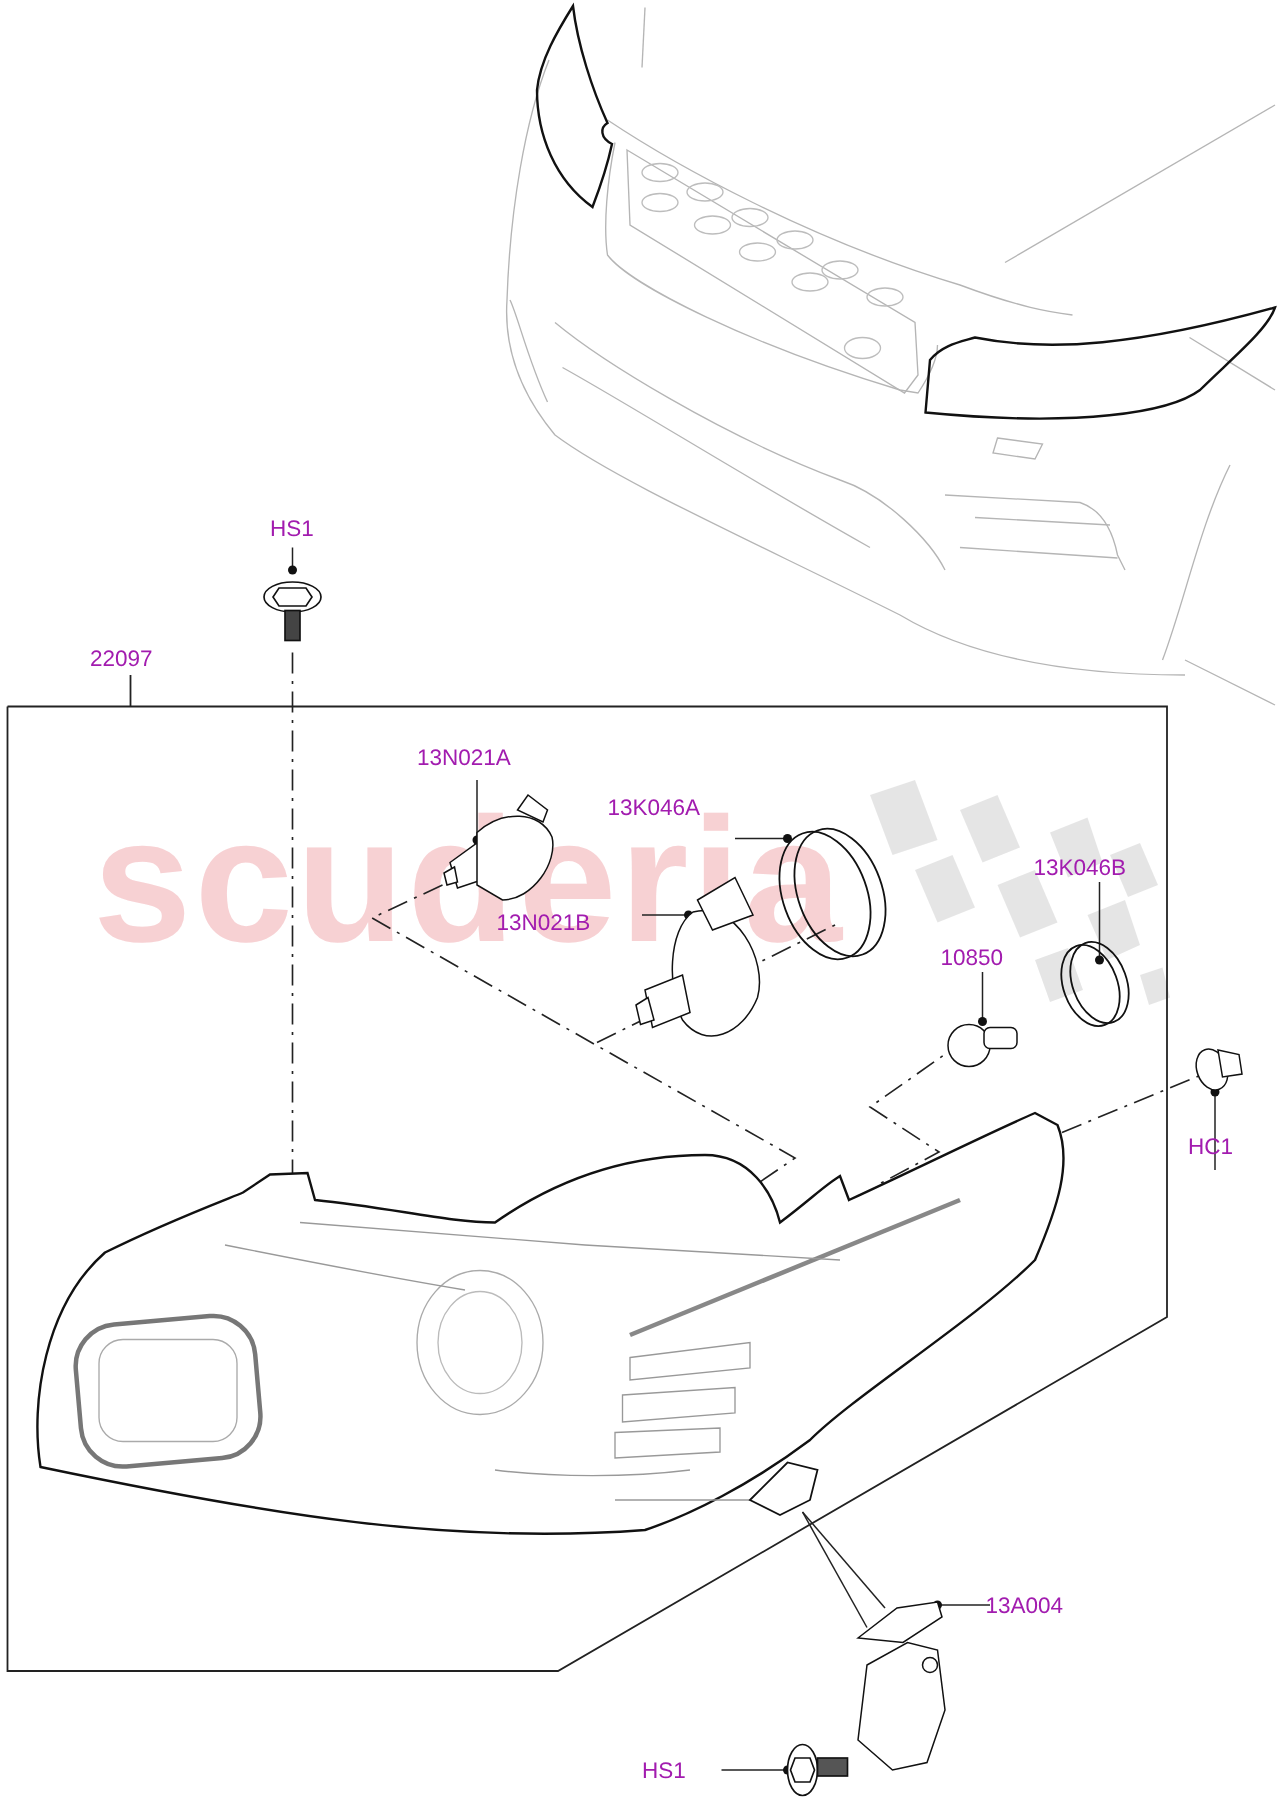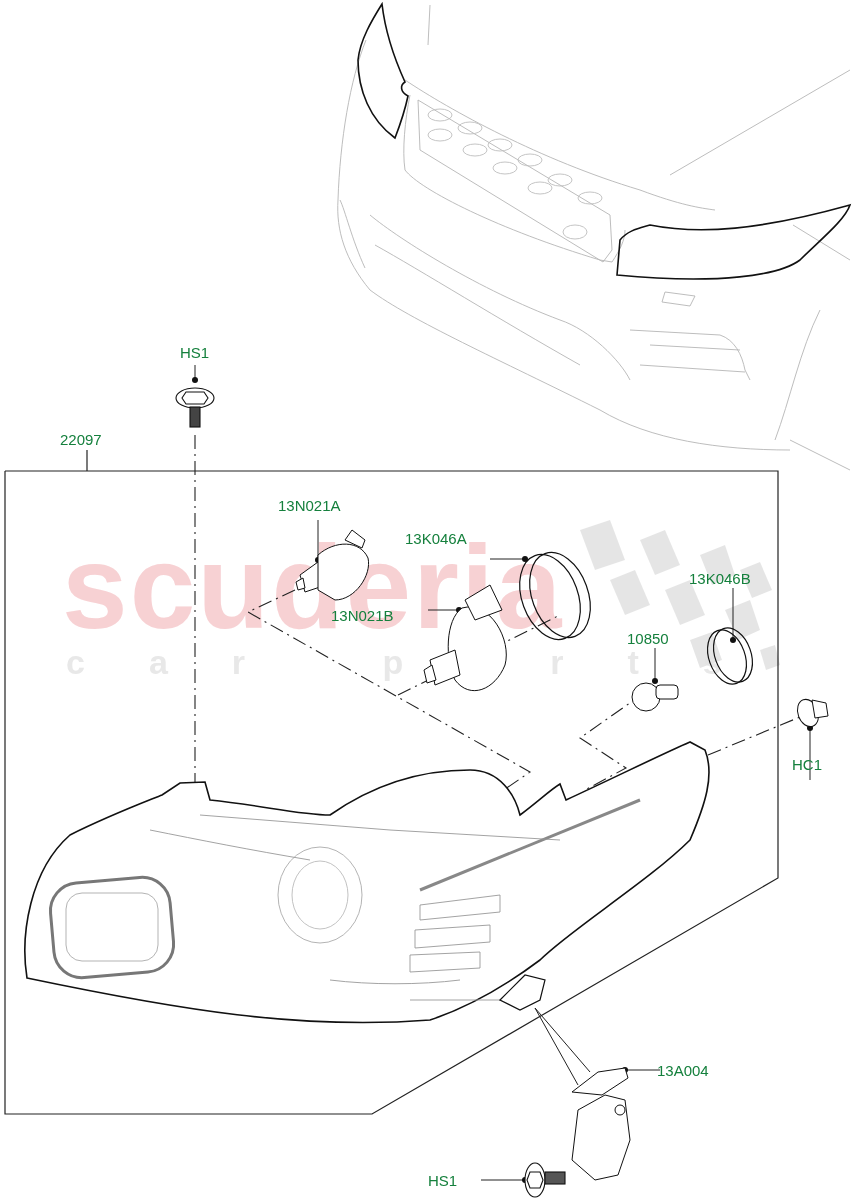--- a/index.html
+++ b/index.html
@@ -1,31 +1,30 @@
 <!DOCTYPE html>
 <html><head>
 <meta charset="utf-8">
 <style>
   html, body { margin:0; padding:0; background:#ffffff; }
   body { width:853px; height:1200px; position:relative; overflow:hidden;
          font-family:"Liberation Sans", sans-serif; }
   #stage { position:absolute; left:0; top:0; width:853px; height:1200px; }
   .lbl { position:absolute; font-family:"Liberation Sans", sans-serif; font-size:15px;
-         color:#15803d; white-space:nowrap; line-height:1; cursor:pointer; }
+         color:#a21caf; white-space:nowrap; line-height:1; cursor:pointer; }
   .wm-big { position:absolute; left:62px; top:528px; font-family:"Liberation Sans", sans-serif;
             font-weight:bold; font-size:118px; color:#f6c9cc; letter-spacing:2px; opacity:0.85; line-height:1; }
   .wm-small { position:absolute; left:66px; top:645px; font-family:"Liberation Sans", sans-serif;
               font-weight:bold; font-size:34px; color:#e8e8e8; letter-spacing:64px; line-height:1; }
 </style>
 </head>
 <body>
 
 <div id="stage">
   <div class="wm-big">scuderia</div>
-  <div class="wm-small">car parts</div>
 
   <svg width="853" height="1200" viewBox="0 0 853 1200" style="position:absolute;left:0;top:0">
 
     <g fill="#e3e3e3" opacity="0.9">
       <polygon points="580,530 610,520 625,560 595,570"></polygon>
       <polygon points="640,540 665,530 680,565 655,575"></polygon>
       <polygon points="610,580 635,570 650,605 625,615"></polygon>
       <polygon points="665,590 690,580 705,615 680,625"></polygon>
       <polygon points="700,555 725,545 735,575 712,585"></polygon>
       <polygon points="725,610 750,600 760,630 738,640"></polygon>

